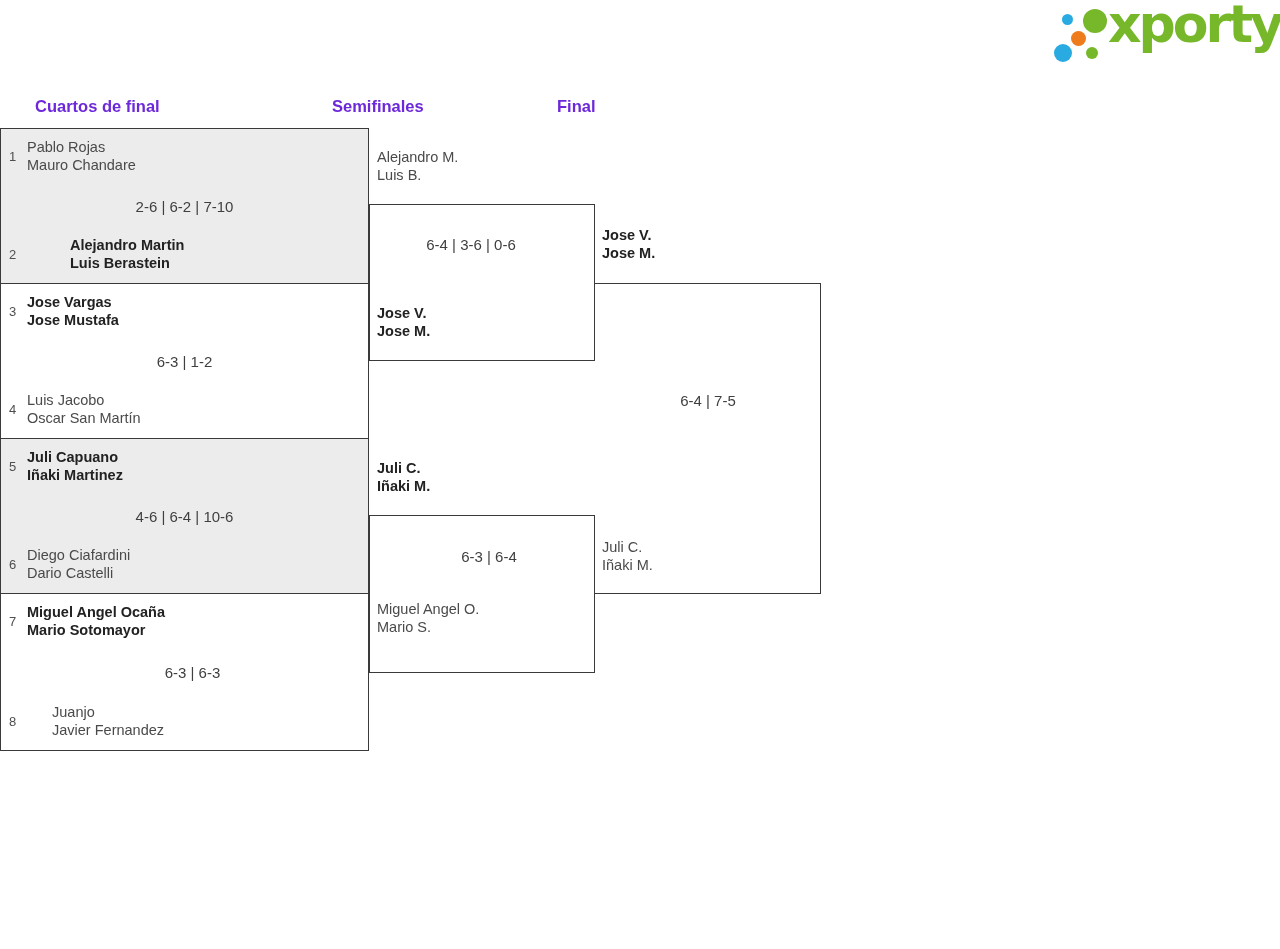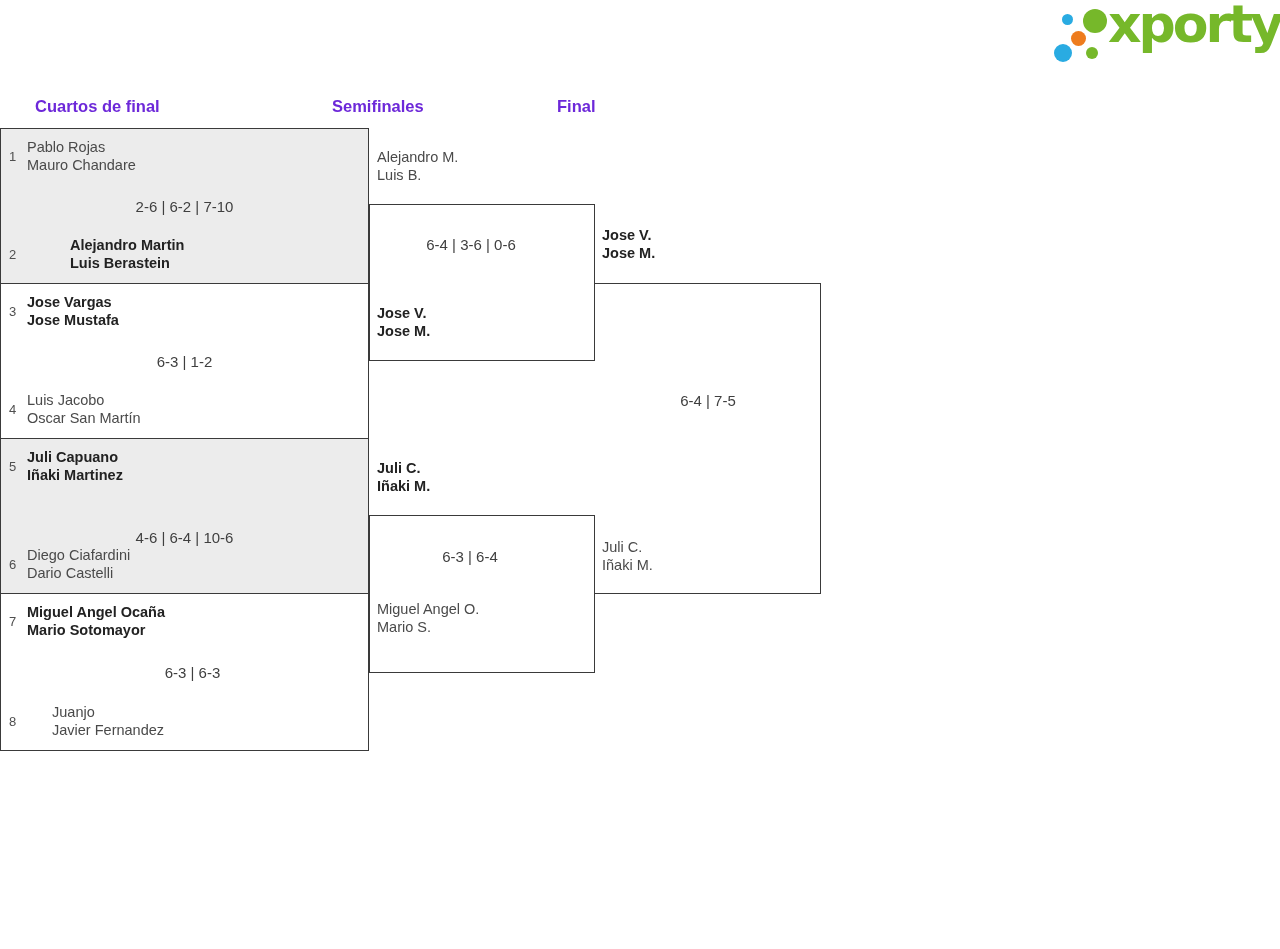--- a/index.html
+++ b/index.html
@@ -80,21 +80,21 @@
       <div>Oscar San Martín</div>
     </div>
   </div>
 
   <div class="match-box" style="left:0px; top:438px; width:369px; height:156px; background:#ececec;">
     <div class="seed" style="top:9px;">5</div>
     <div class="team winner" style="left:26px; top:9px;">
       <div>Juli Capuano</div>
       <div>Iñaki Martinez</div>
     </div>
-    <div class="score" style="left:0; width:100%; top:69px;margin-top:21px;">4-6 | 6-4 | 10-6</div>
+    <div class="score" style="left:0; width:100%; top:69px;">4-6 | 6-4 | 10-6</div>
     <div class="seed" style="bottom:11px;">6</div>
     <div class="team" style="left:26px; bottom:11px;">
       <div>Diego Ciafardini</div>
       <div>Dario Castelli</div>
     </div>
   </div>
 
   <div class="match-box" style="left:0px; top:593px; width:369px; height:158px; background:#ffffff;">
     <div class="seed" style="top:9px;">7</div>
     <div class="team winner" style="left:26px; top:9px;">
@@ -118,21 +118,21 @@
   <div class="team winner" style="left:377px; top:304px;">
     <div>Jose V.</div>
     <div>Jose M.</div>
   </div>
 
   <div class="team winner" style="left:377px; top:459px;">
     <div>Juli C.</div>
     <div>Iñaki M.</div>
   </div>
   <div class="match-box" style="left:369px; top:515px; width:226px; height:158px;"></div>
-  <div class="score" style="left:357px; width:226px; top:548px;">6-3 | 6-4</div>
+  <div class="score" style="left:376px; width:226px; top:548px;">6-3 | 6-4</div>
   <div class="team" style="left:377px; top:600px;">
     <div>Miguel Angel O.</div>
     <div>Mario S.</div>
   </div>
 
   <div class="team winner" style="left:602px; top:226px;">
     <div>Jose V.</div>
     <div>Jose M.</div>
   </div>
   <div class="final-box" style="left:595px; top:283px; width:226px; height:311px;"></div>

